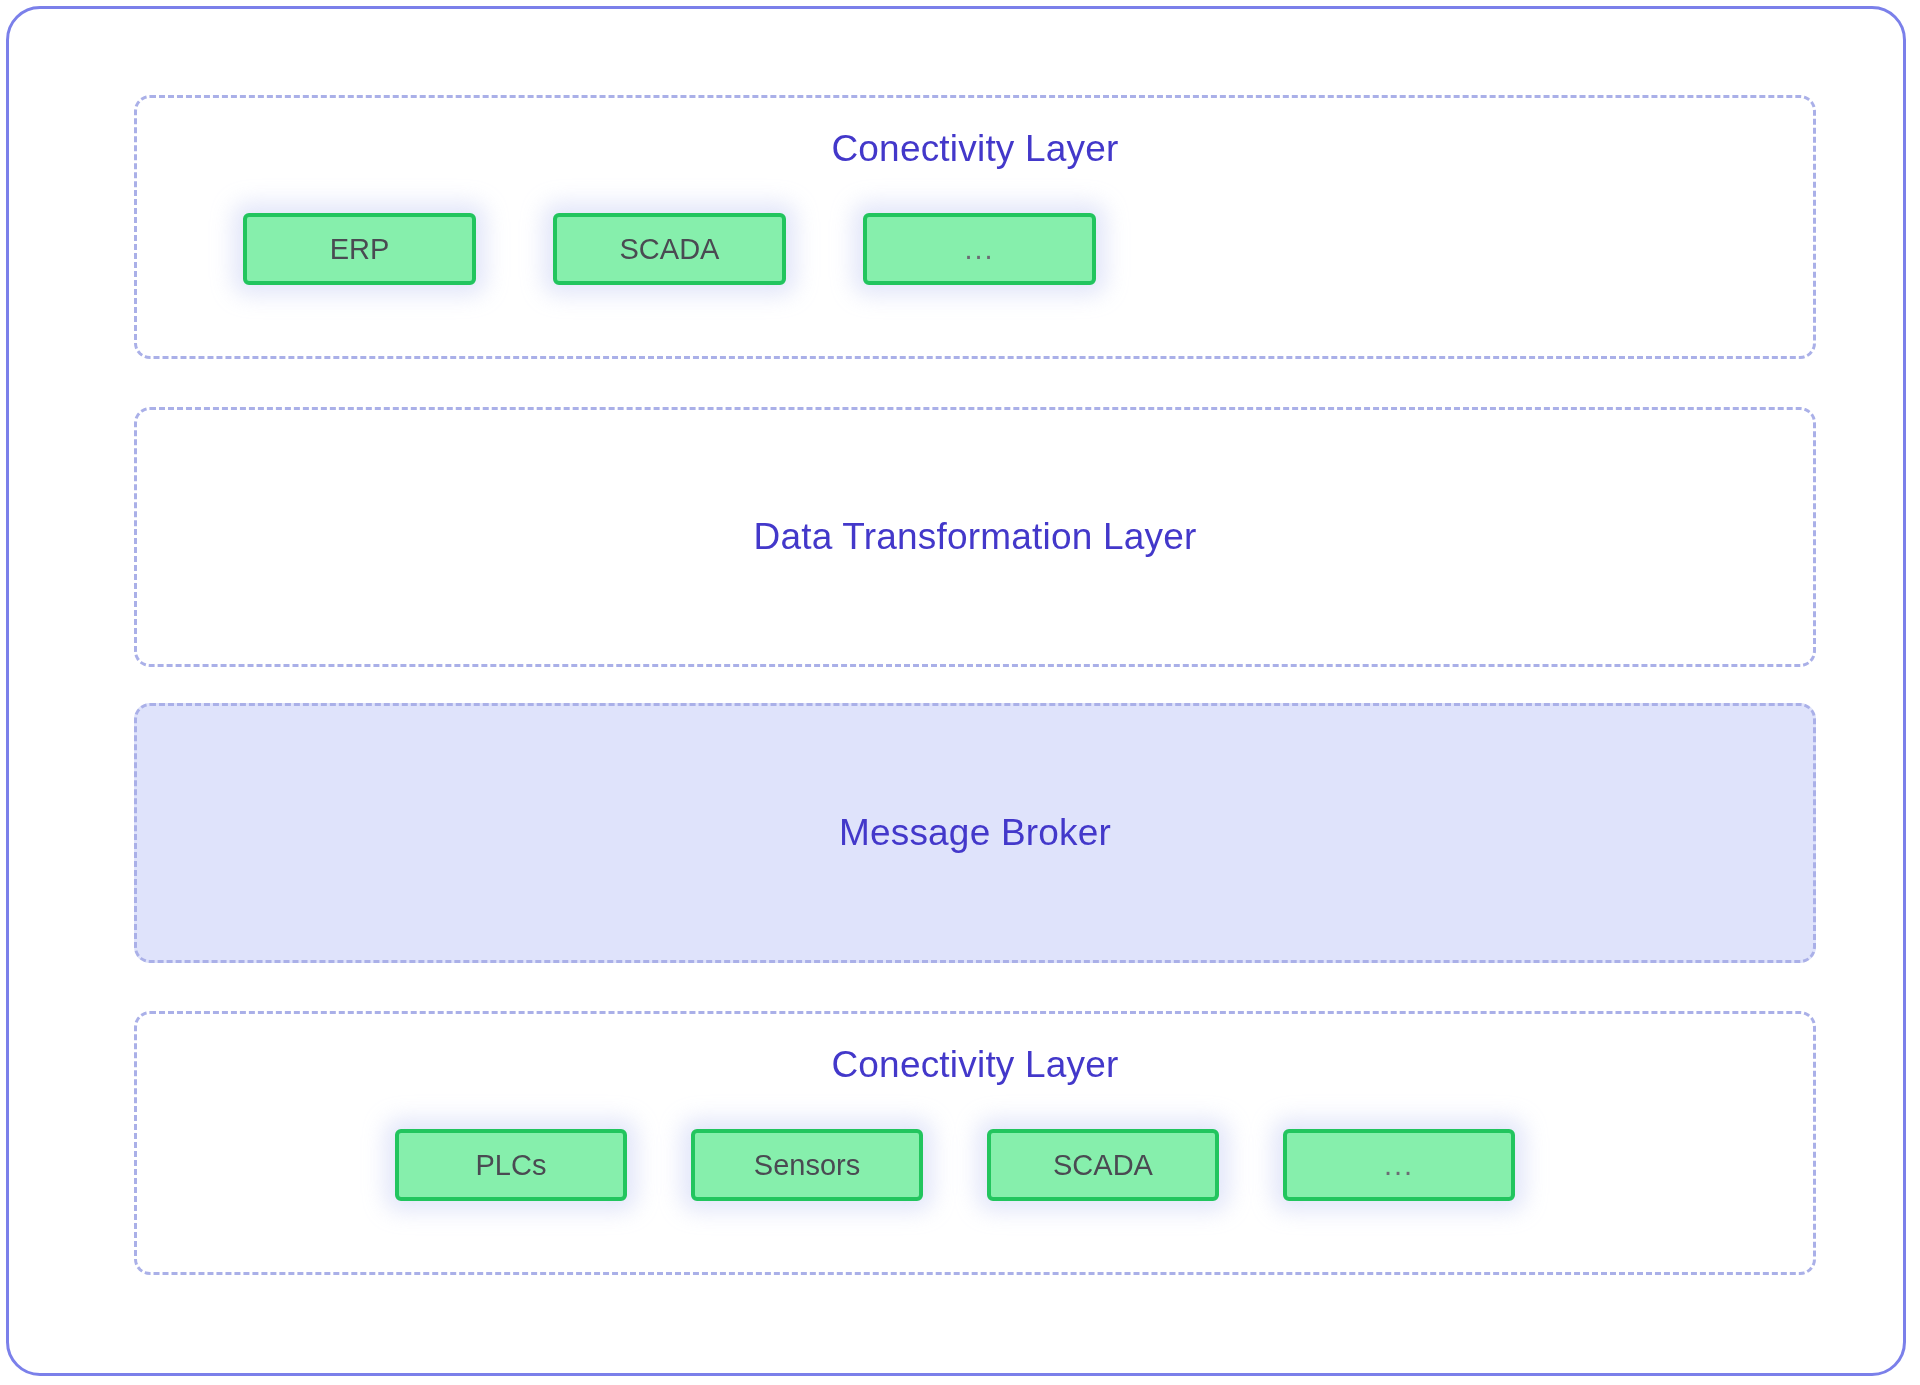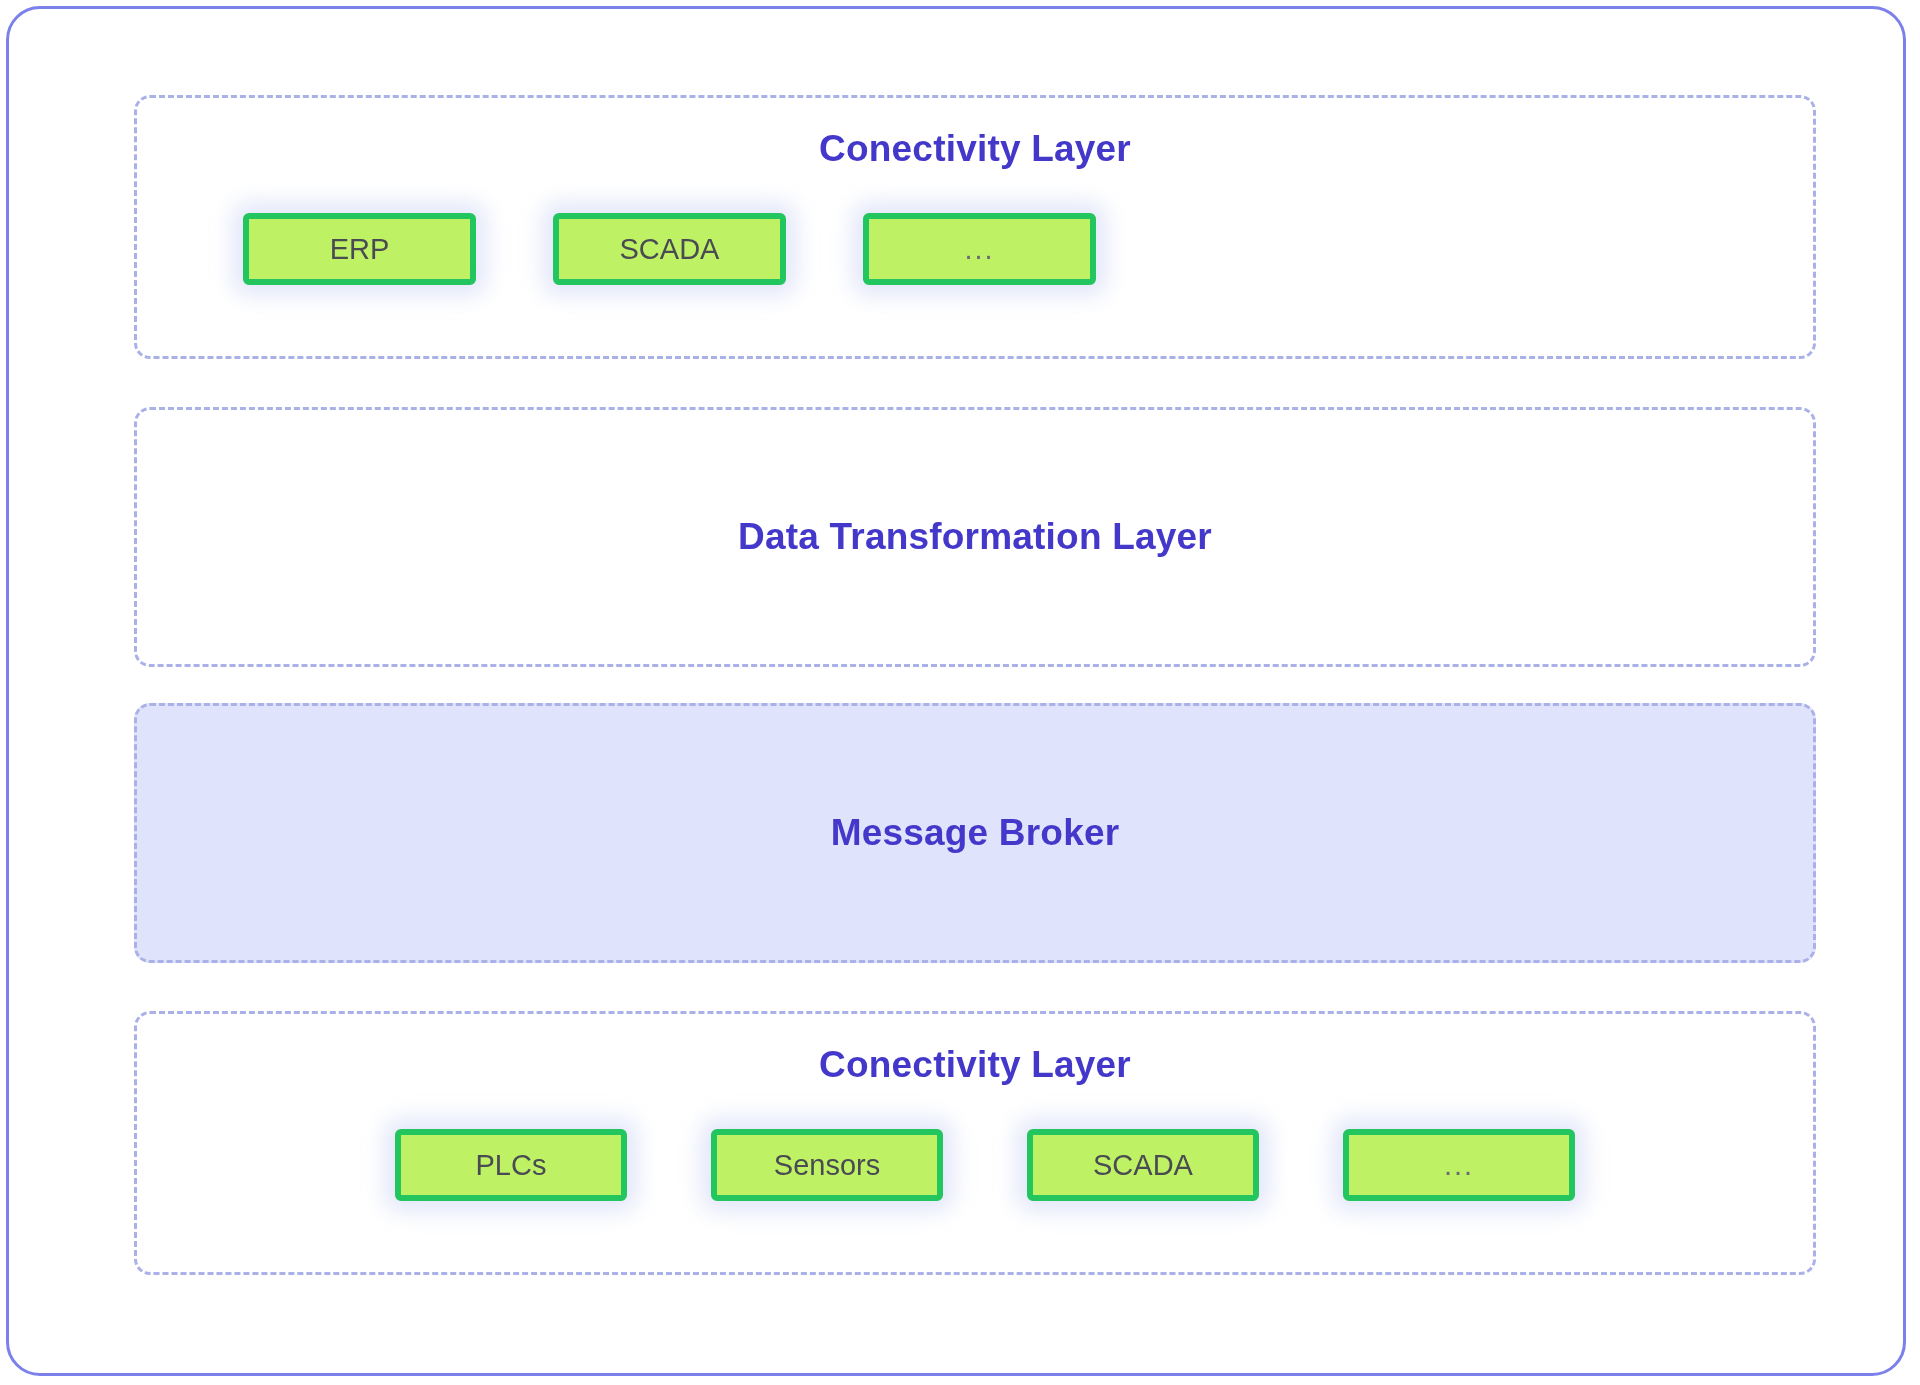--- a/index.html
+++ b/index.html
@@ -47,21 +47,21 @@
     position: relative;
     display: flex;
     flex-direction: column;
     align-items: center;
     justify-content: center;
   }
 
   .layer-title {
     color: #4338ca;
     font-size: 37px;
-    font-weight: 700;
+    font-weight: 400;
     letter-spacing: 0.2px;
     line-height: 1.2;
     text-align: center;
     white-space: nowrap;
   }
 
   
   .layer-conn-top {
     height: 264px;
     justify-content: flex-start;
@@ -95,29 +95,29 @@
     width: 100%;
     box-sizing: border-box;
     margin-top: 42px;
   }
   .node-row-top {
     padding-left: 106px;
     gap: 77px;
   }
   .node-row-bottom {
     padding-left: 258px;
-    gap: 84px;
+    gap: 64px;
   }
 
   .node {
     box-sizing: border-box;
     height: 72px;
-    border: 6px solid #22c55e;
+    border: 4px solid #22c55e;
     border-radius: 6px;
-    background: #bef264;
+    background: #86efac;
     display: flex;
     align-items: center;
     justify-content: center;
     color: #4a4a52;
     font-size: 29px;
     font-weight: 400;
     white-space: nowrap;
     box-shadow: 0 0 22px 10px rgba(183,192,240,0.40);
   }
   .node-top    { width: 233px; }

